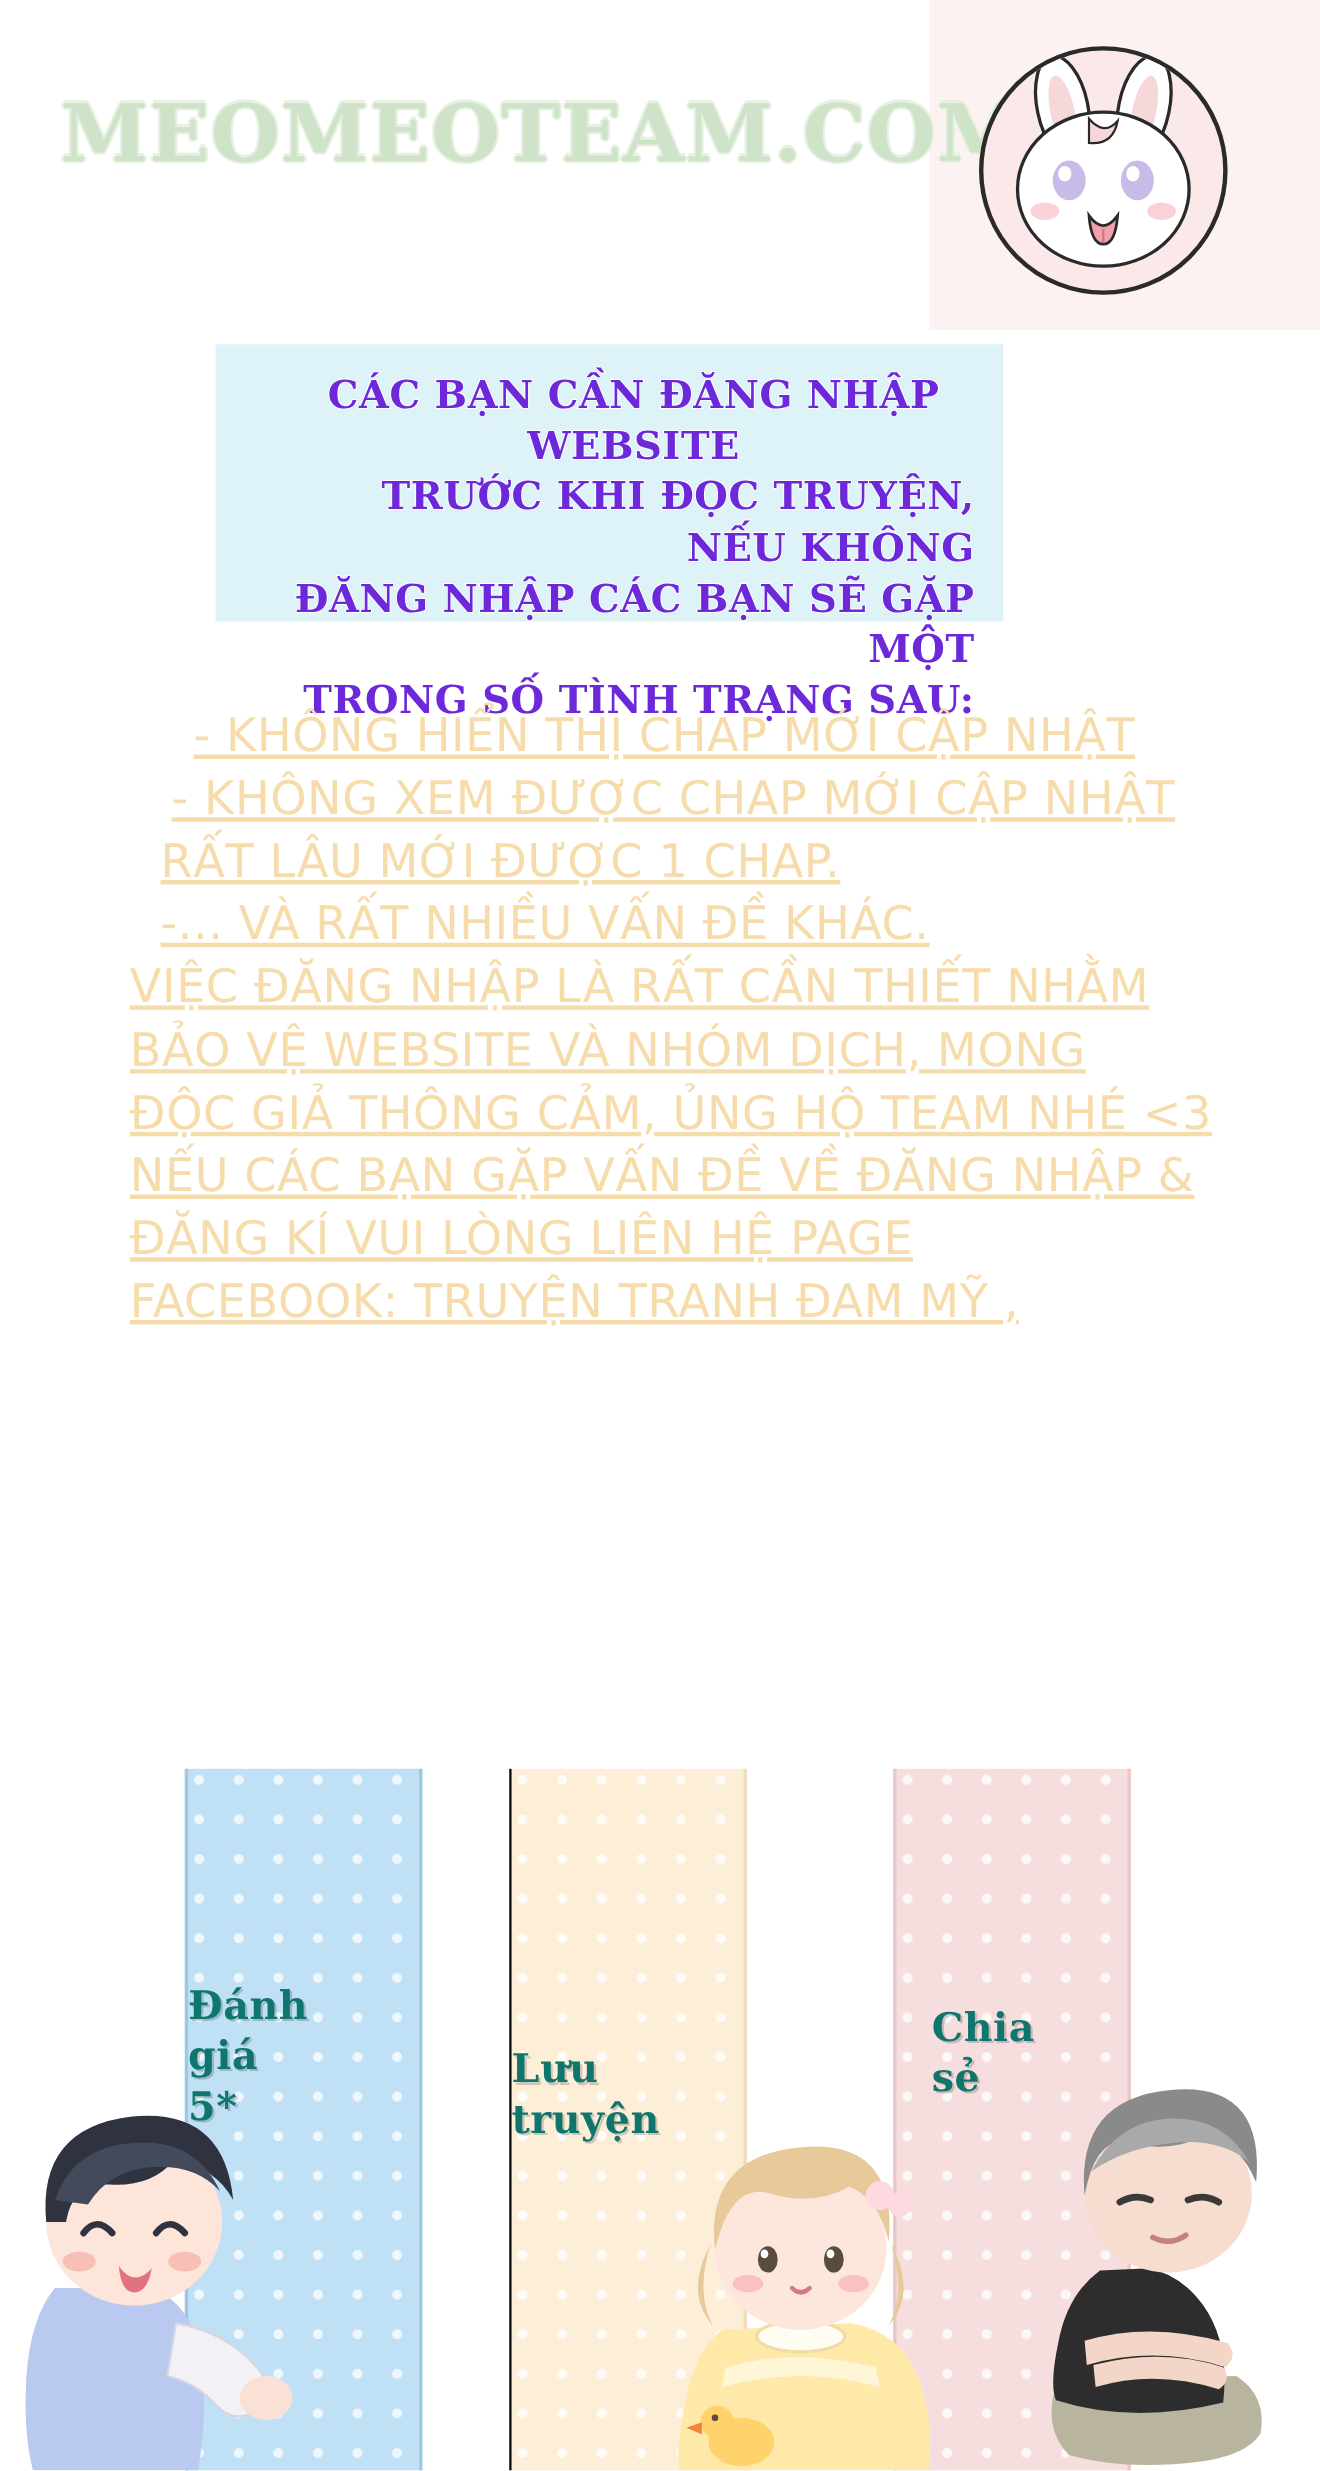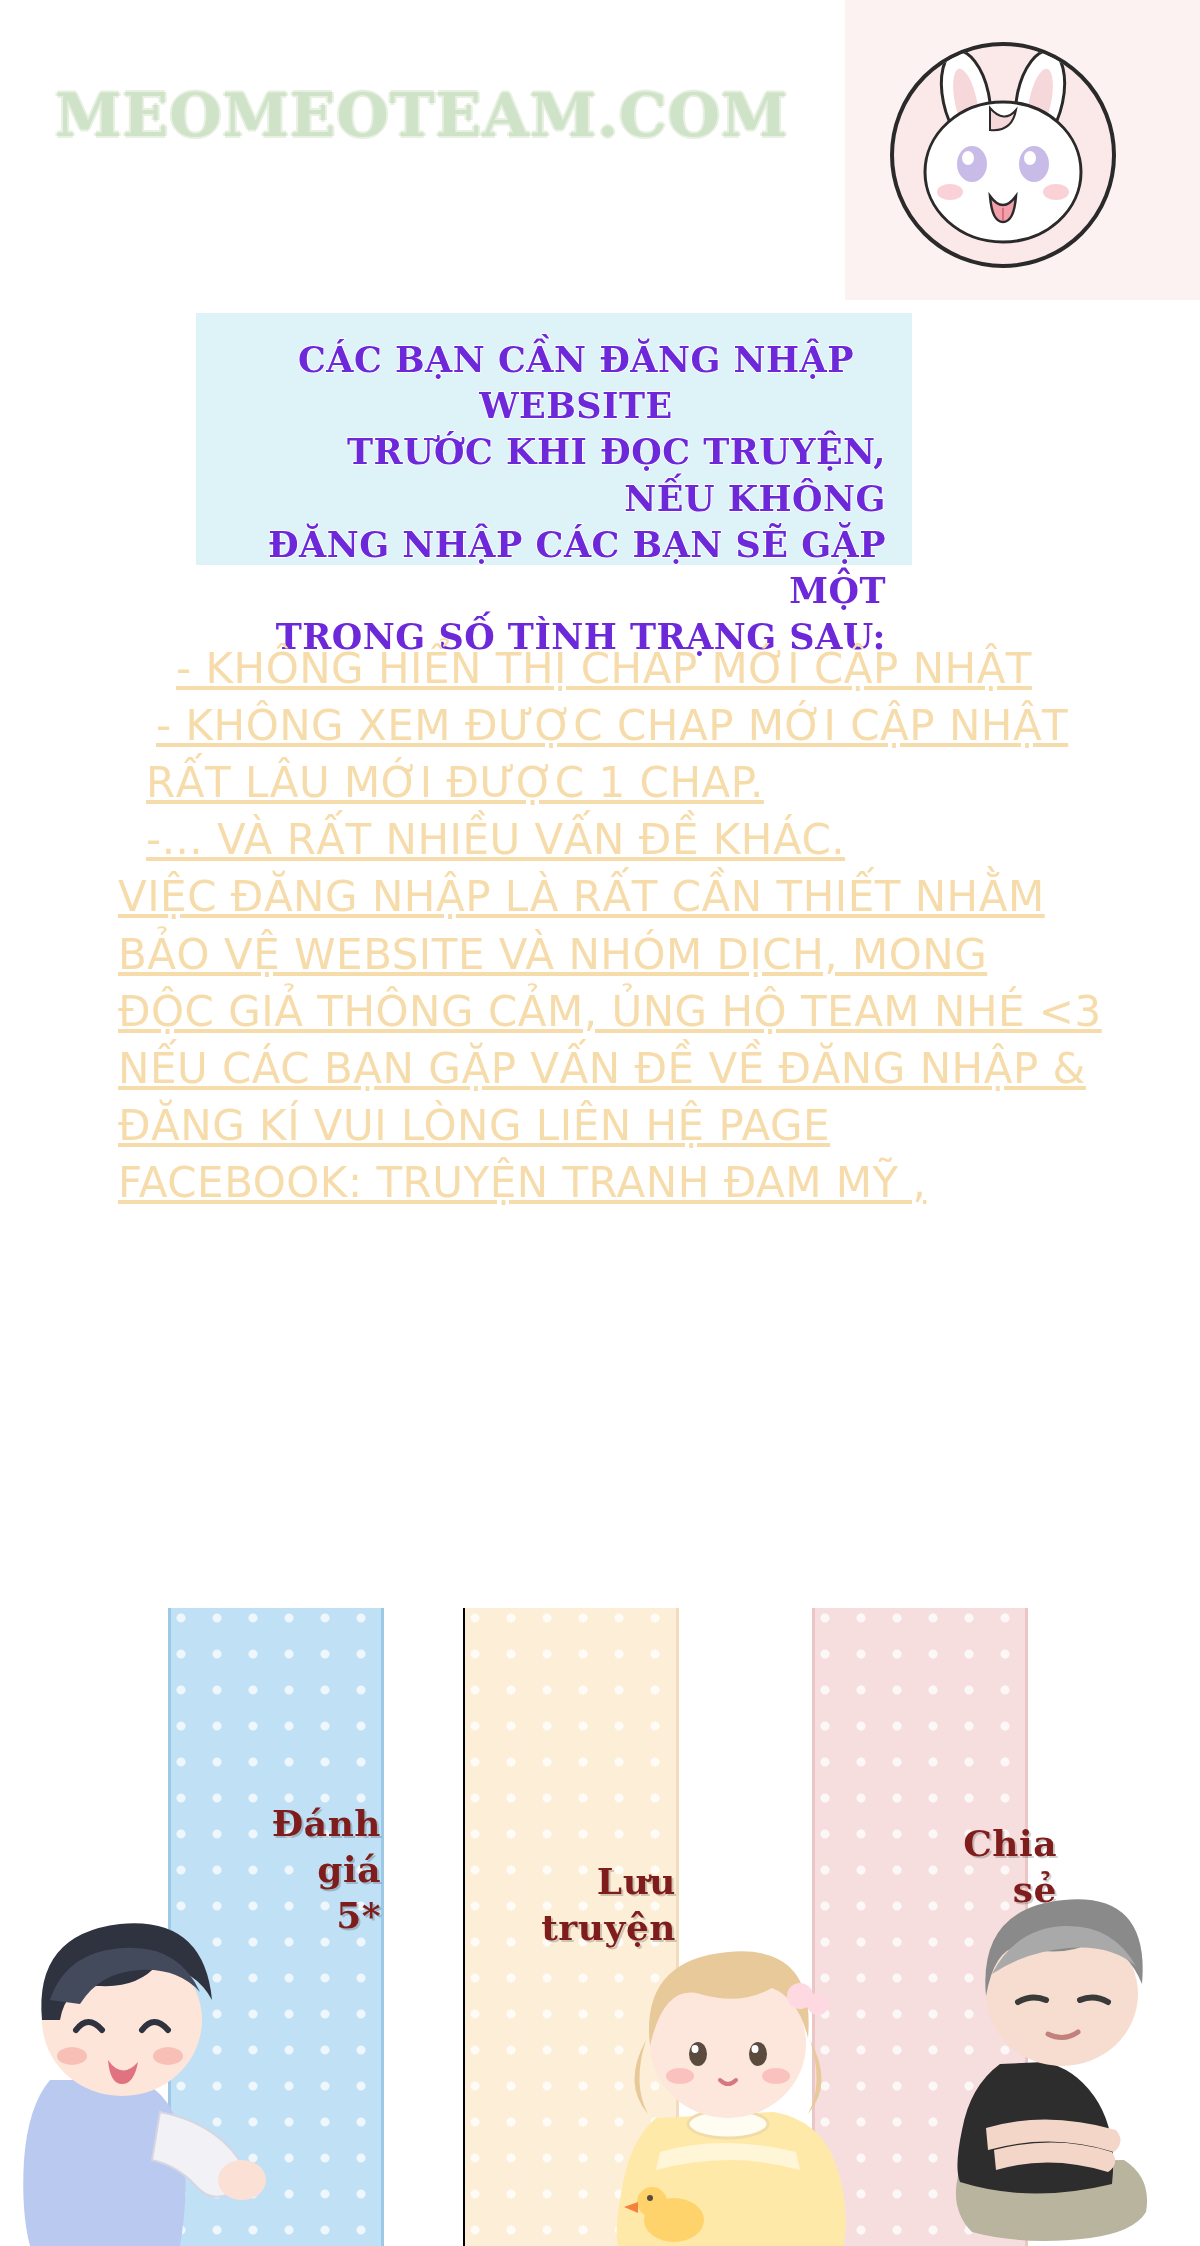--- a/index.html
+++ b/index.html
@@ -30,21 +30,21 @@
     width: 355px;
     height: 300px;
     background: #fdf2f2;
   }
   .site-title {
     position: absolute;
     left: 55px;
     top: 85px;
     font-family: "DejaVu Serif", serif;
     font-weight: bold;
-    font-size: 60px;
+    font-size: 72px;
     letter-spacing: 1px;
     line-height: 1;
     color: #cfe3c9;
     -webkit-text-stroke: 3px #ffffff;
     paint-order: stroke fill;
     text-shadow:
        2px 0 0 #e8f0e2, -2px 0 0 #e8f0e2,
        0 2px 0 #e8f0e2, 0 -2px 0 #e8f0e2;
     white-space: nowrap;
   }
@@ -147,26 +147,26 @@
     border-left: 3px solid #ecc6c6;
     border-right: 3px solid #ecc6c6;
   }
   .card-3 .dots {
     background-image: radial-gradient(circle at 10px 10px, rgba(255,255,255,.8) 4px, transparent 5px);
   }
   .card-label {
     position: absolute;
     left: 0;
     width: 100%;
-    text-align: right;
+    text-align: left;
     font-family: "DejaVu Serif", serif;
     font-weight: bold;
     font-size: 36px;
     line-height: 1.28;
-    color: #7f1d1d;
+    color: #0f766e;
     text-shadow:
       2px 2px 0 rgba(0,0,0,.18);
     letter-spacing: 0.5px;
   }
   .card-1 .card-label { top: 192px; }
   .card-2 .card-label { top: 250px; }
   .card-3 .card-label { top: 212px; padding-left: 32px; }
 
   
   .chibi { position: absolute; }

